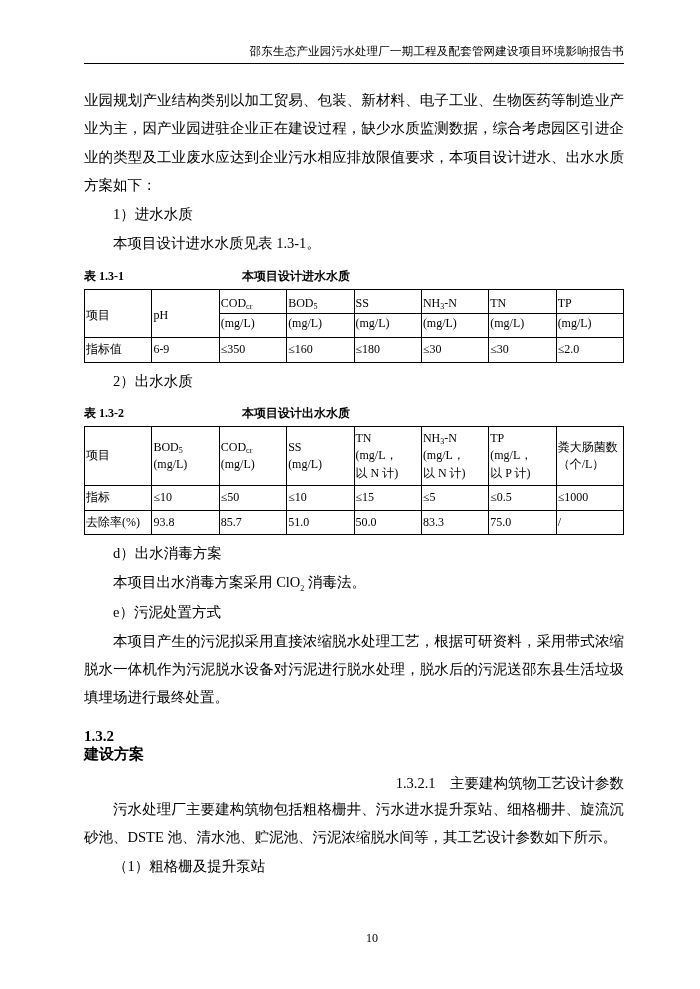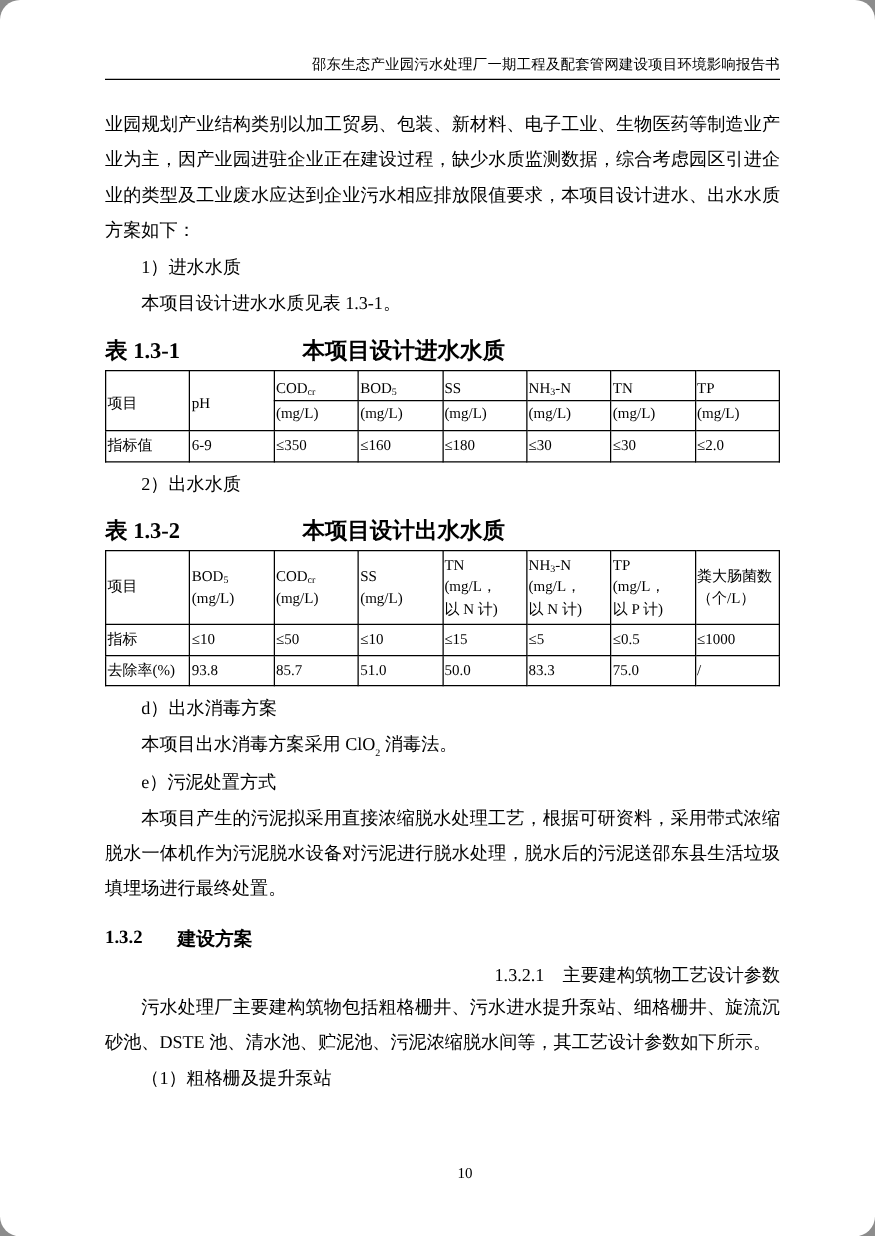--- a/index.html
+++ b/index.html
@@ -9,21 +9,20 @@
   }
   .page {
     width: 700px;
     height: 989px;
     background: #ffffff;
     position: relative;
     box-sizing: border-box;
     font-family: "Liberation Serif", "DejaVu Serif", serif;
     color: #000000;
     overflow: hidden;
-    border-radius: 16px;
   }
   .content {
     position: absolute;
     left: 84px;
     top: 44px;
     width: 540px;
   }
   .header {
     text-align: right;
     font-size: 11.5px;
@@ -38,21 +37,21 @@
     line-height: 1.95;
     margin: 0 0 1px 0;
     text-align: justify;
     text-justify: inter-ideograph;
   }
   p.indent {
     text-indent: 29px;
   }
   .tbl-caption {
     margin: 10px 0 4px 0;
-    font-size: 18px;
+    font-size: 12px;
     display: flex;
     align-items: flex-end;
   }
   .tbl-caption .no {
     font-weight: bold;
     width: 130px;
     flex: none;
   }
   .tbl-caption .ttl {
     font-weight: bold;
@@ -79,20 +78,21 @@
   table.t1 td { height: 17px; }
   table.t1 tr.hdr1 td { padding-top: 5px; padding-bottom: 1px; }
   table.t1 tr.hdr2 td { padding-top: 1px; padding-bottom: 5px; }
   sub { font-size: 8px; vertical-align: bottom; }
   .two-line { line-height: 1.35; }
   h3.sec {
     font-size: 15px;
     font-weight: bold;
     margin: 16px 0 10px 0;
     display: flex;
+    flex-direction: column;
   }
   h3.sec .num { width: 58px; flex: none; }
   h4.subsec {
     font-size: 14.5px;
     font-weight: normal;
     margin: 10px 0 2px 0;
     text-align: right;
   }
   .pagenum {
     position: absolute;

